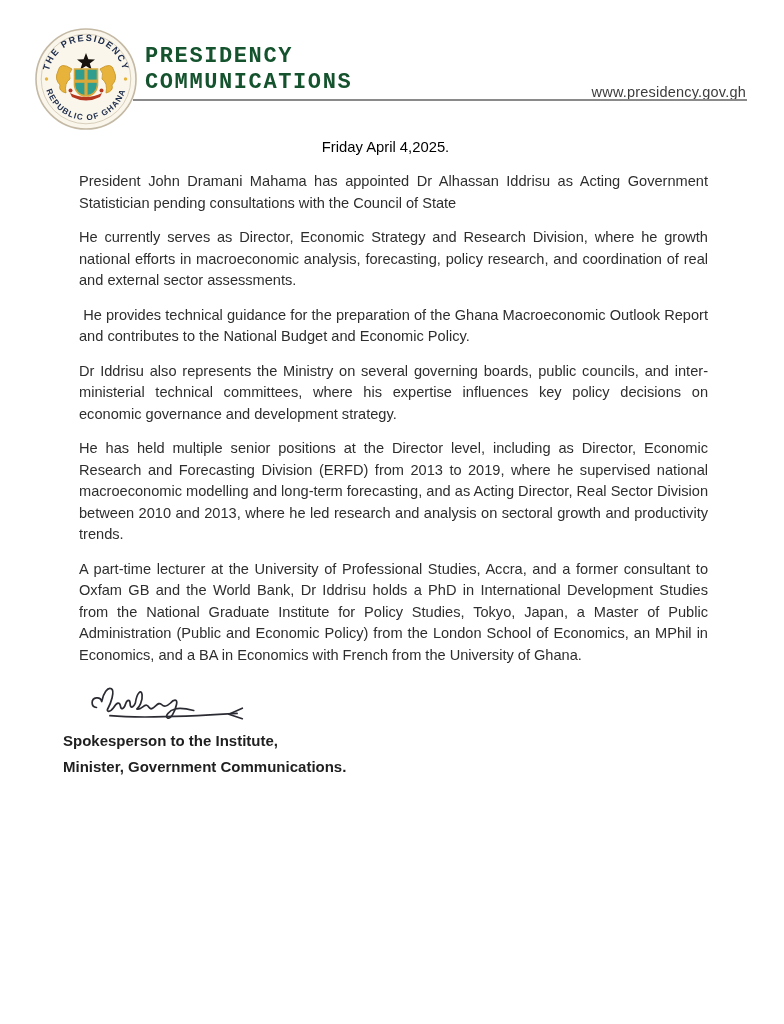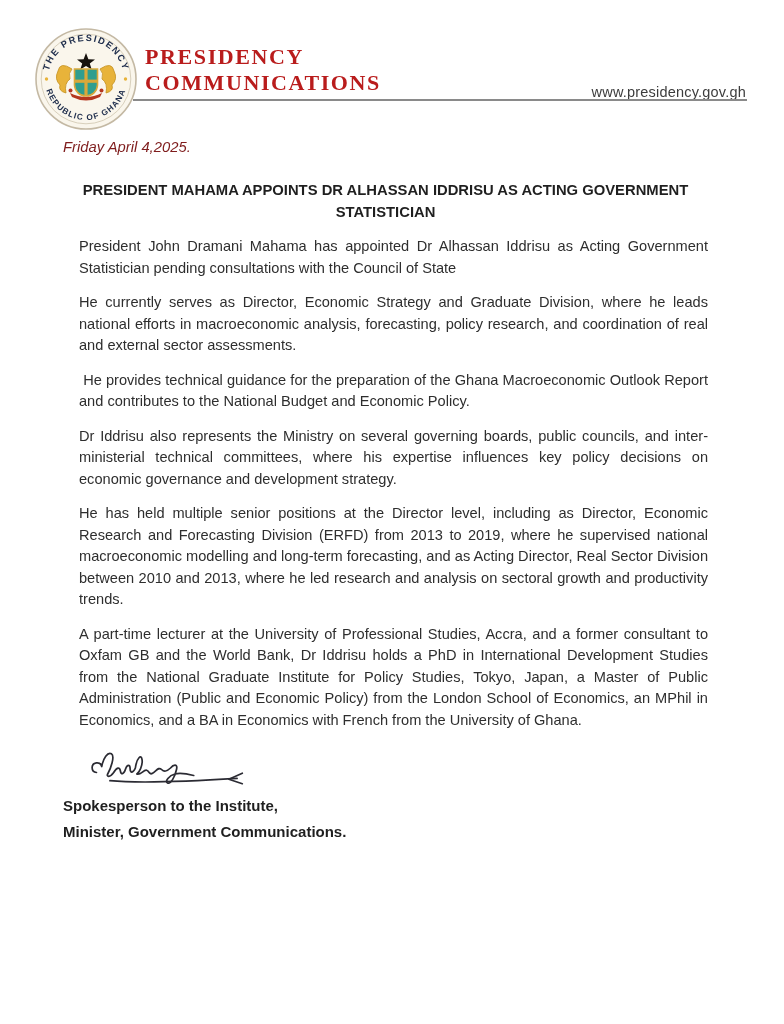--- a/index.html
+++ b/index.html
@@ -9,37 +9,37 @@
     background:#ffffff;
     font-family:"Liberation Sans","DejaVu Sans",sans-serif;
     color:#2f2f2f;
     overflow:hidden;
     margin:0 auto;
   }
   
   .seal{position:absolute;left:34px;top:27px;width:104px;height:104px;}
   .org-name{
     position:absolute;left:145px;top:44px;
-    font-family:Liberation Serif, serif;
+    font-family:Liberation Mono, monospace;
     font-weight:bold;font-size:22px;line-height:1.16;
-    letter-spacing:1.6px;color:#b91c1c;white-space:pre-line;
+    letter-spacing:1.6px;color:#14532d;white-space:pre-line;
   }
   .website{
     position:absolute;right:38px;top:84px;
     font-size:14.5px;color:#3c3c3c;letter-spacing:.2px;
   }
   .header-rule{
     position:absolute;left:133px;right:37px;top:99px;
     height:0;border-top:2px solid #8a8a8a;
   }
   
   .content{position:absolute;left:63px;top:136px;width:645px;}
   .date-line{
-    text-align:left;font-size:14.8px;color:#7f1d1d;
-    margin:0 0 0 0;line-height:22px;font-style:italic;
+    text-align:center;font-size:14.8px;color:#000000;
+    margin:0 0 0 0;line-height:22px;
   }
   .doc-title{
     font-weight:bold;font-size:14.8px;line-height:21.5px;
     text-align:center;color:#1f1f1f;
     max-width:606px;margin:22px auto 0 auto;
   }
   .para{
     font-size:14.6px;line-height:21.5px;text-align:justify;
     color:#2e2e2e;margin:13px 0 0 16px;
   }
@@ -96,24 +96,23 @@
 COMMUNICATIONS</div>
 
   <div class="website">www.presidency.gov.gh</div>
 
   <div class="header-rule"></div>
 
   <div class="content">
 
     <p class="date-line">Friday April 4,2025.</p>
 
-    <p class="doc-title">PRESIDENT MAHAMA APPOINTS DR ALHASSAN IDDRISU AS ACTING GOVERNMENT STATISTICIAN</p>
 
     <p class="para">President John Dramani Mahama has appointed Dr Alhassan Iddrisu as Acting Government Statistician pending consultations with the Council of State</p>
-    <p class="para">He currently serves as Director, Economic Strategy and Graduate Division, where he leads national efforts in macroeconomic analysis, forecasting, policy research, and coordination of real and external sector assessments.</p>
+    <p class="para">He currently serves as Director, Economic Strategy and Research Division, where he growth national efforts in macroeconomic analysis, forecasting, policy research, and coordination of real and external sector assessments.</p>
     <p class="para">&nbsp;He provides technical guidance for the preparation of the Ghana Macroeconomic Outlook Report and contributes to the National Budget and Economic Policy.</p>
     <p class="para">Dr Iddrisu also represents the Ministry on several governing boards, public councils, and inter-ministerial technical committees, where his expertise influences key policy decisions on economic governance and development strategy.</p>
     <p class="para">He has held multiple senior positions at the Director level, including as Director, Economic Research and Forecasting Division (ERFD) from 2013 to 2019, where he supervised national macroeconomic modelling and long-term forecasting, and as Acting Director, Real Sector Division between 2010 and 2013, where he led research and analysis on sectoral growth and productivity trends.</p>
     <p class="para">A part-time lecturer at the University of Professional Studies, Accra, and a former consultant to Oxfam GB and the World Bank, Dr Iddrisu holds a PhD in International Development Studies from the National Graduate Institute for Policy Studies, Tokyo, Japan, a Master of Public Administration (Public and Economic Policy) from the London School of Economics, an MPhil in Economics, and a BA in Economics with French from the University of Ghana.</p>
 
     <svg class="signature" viewBox="0 0 230 60" xmlns="http://www.w3.org/2000/svg" aria-hidden="true">
       <g fill="none" stroke="#2b2b33" stroke-width="2.3" stroke-linecap="round" stroke-linejoin="round">
 
         <path d="M10,36 a6.5,6.5 0 1 1 7,-8
                  C19,17 25,8 30,11

